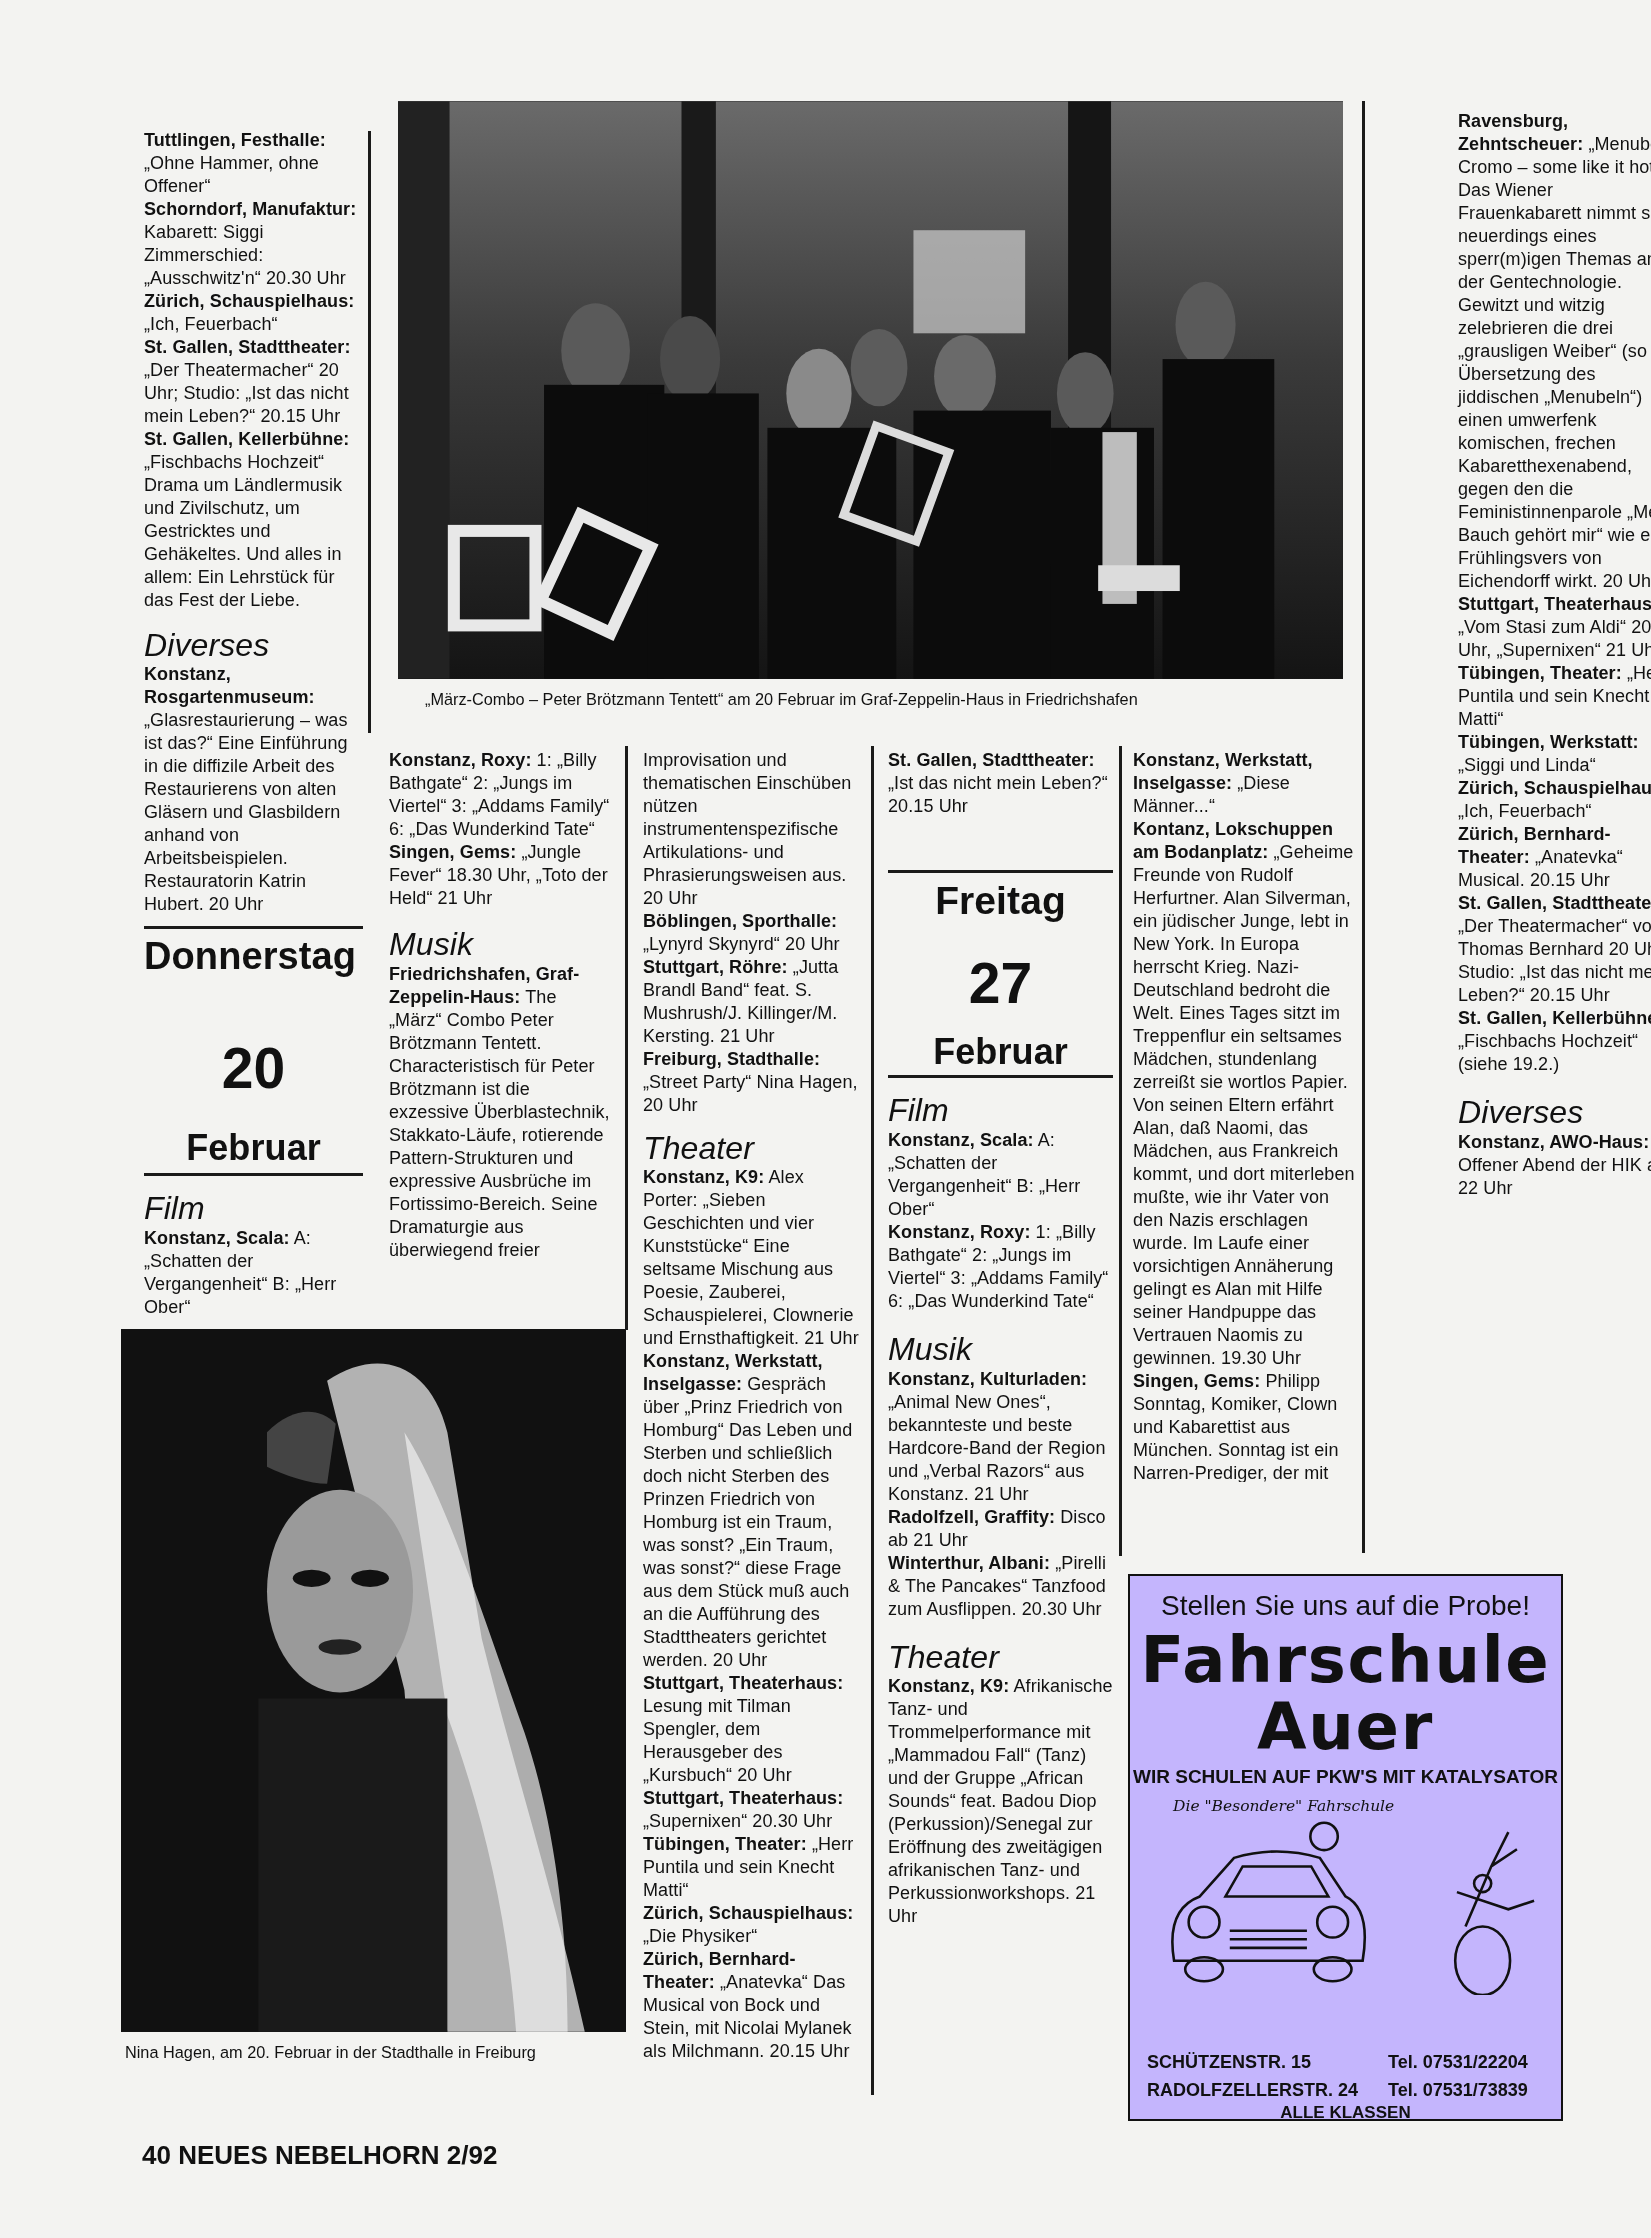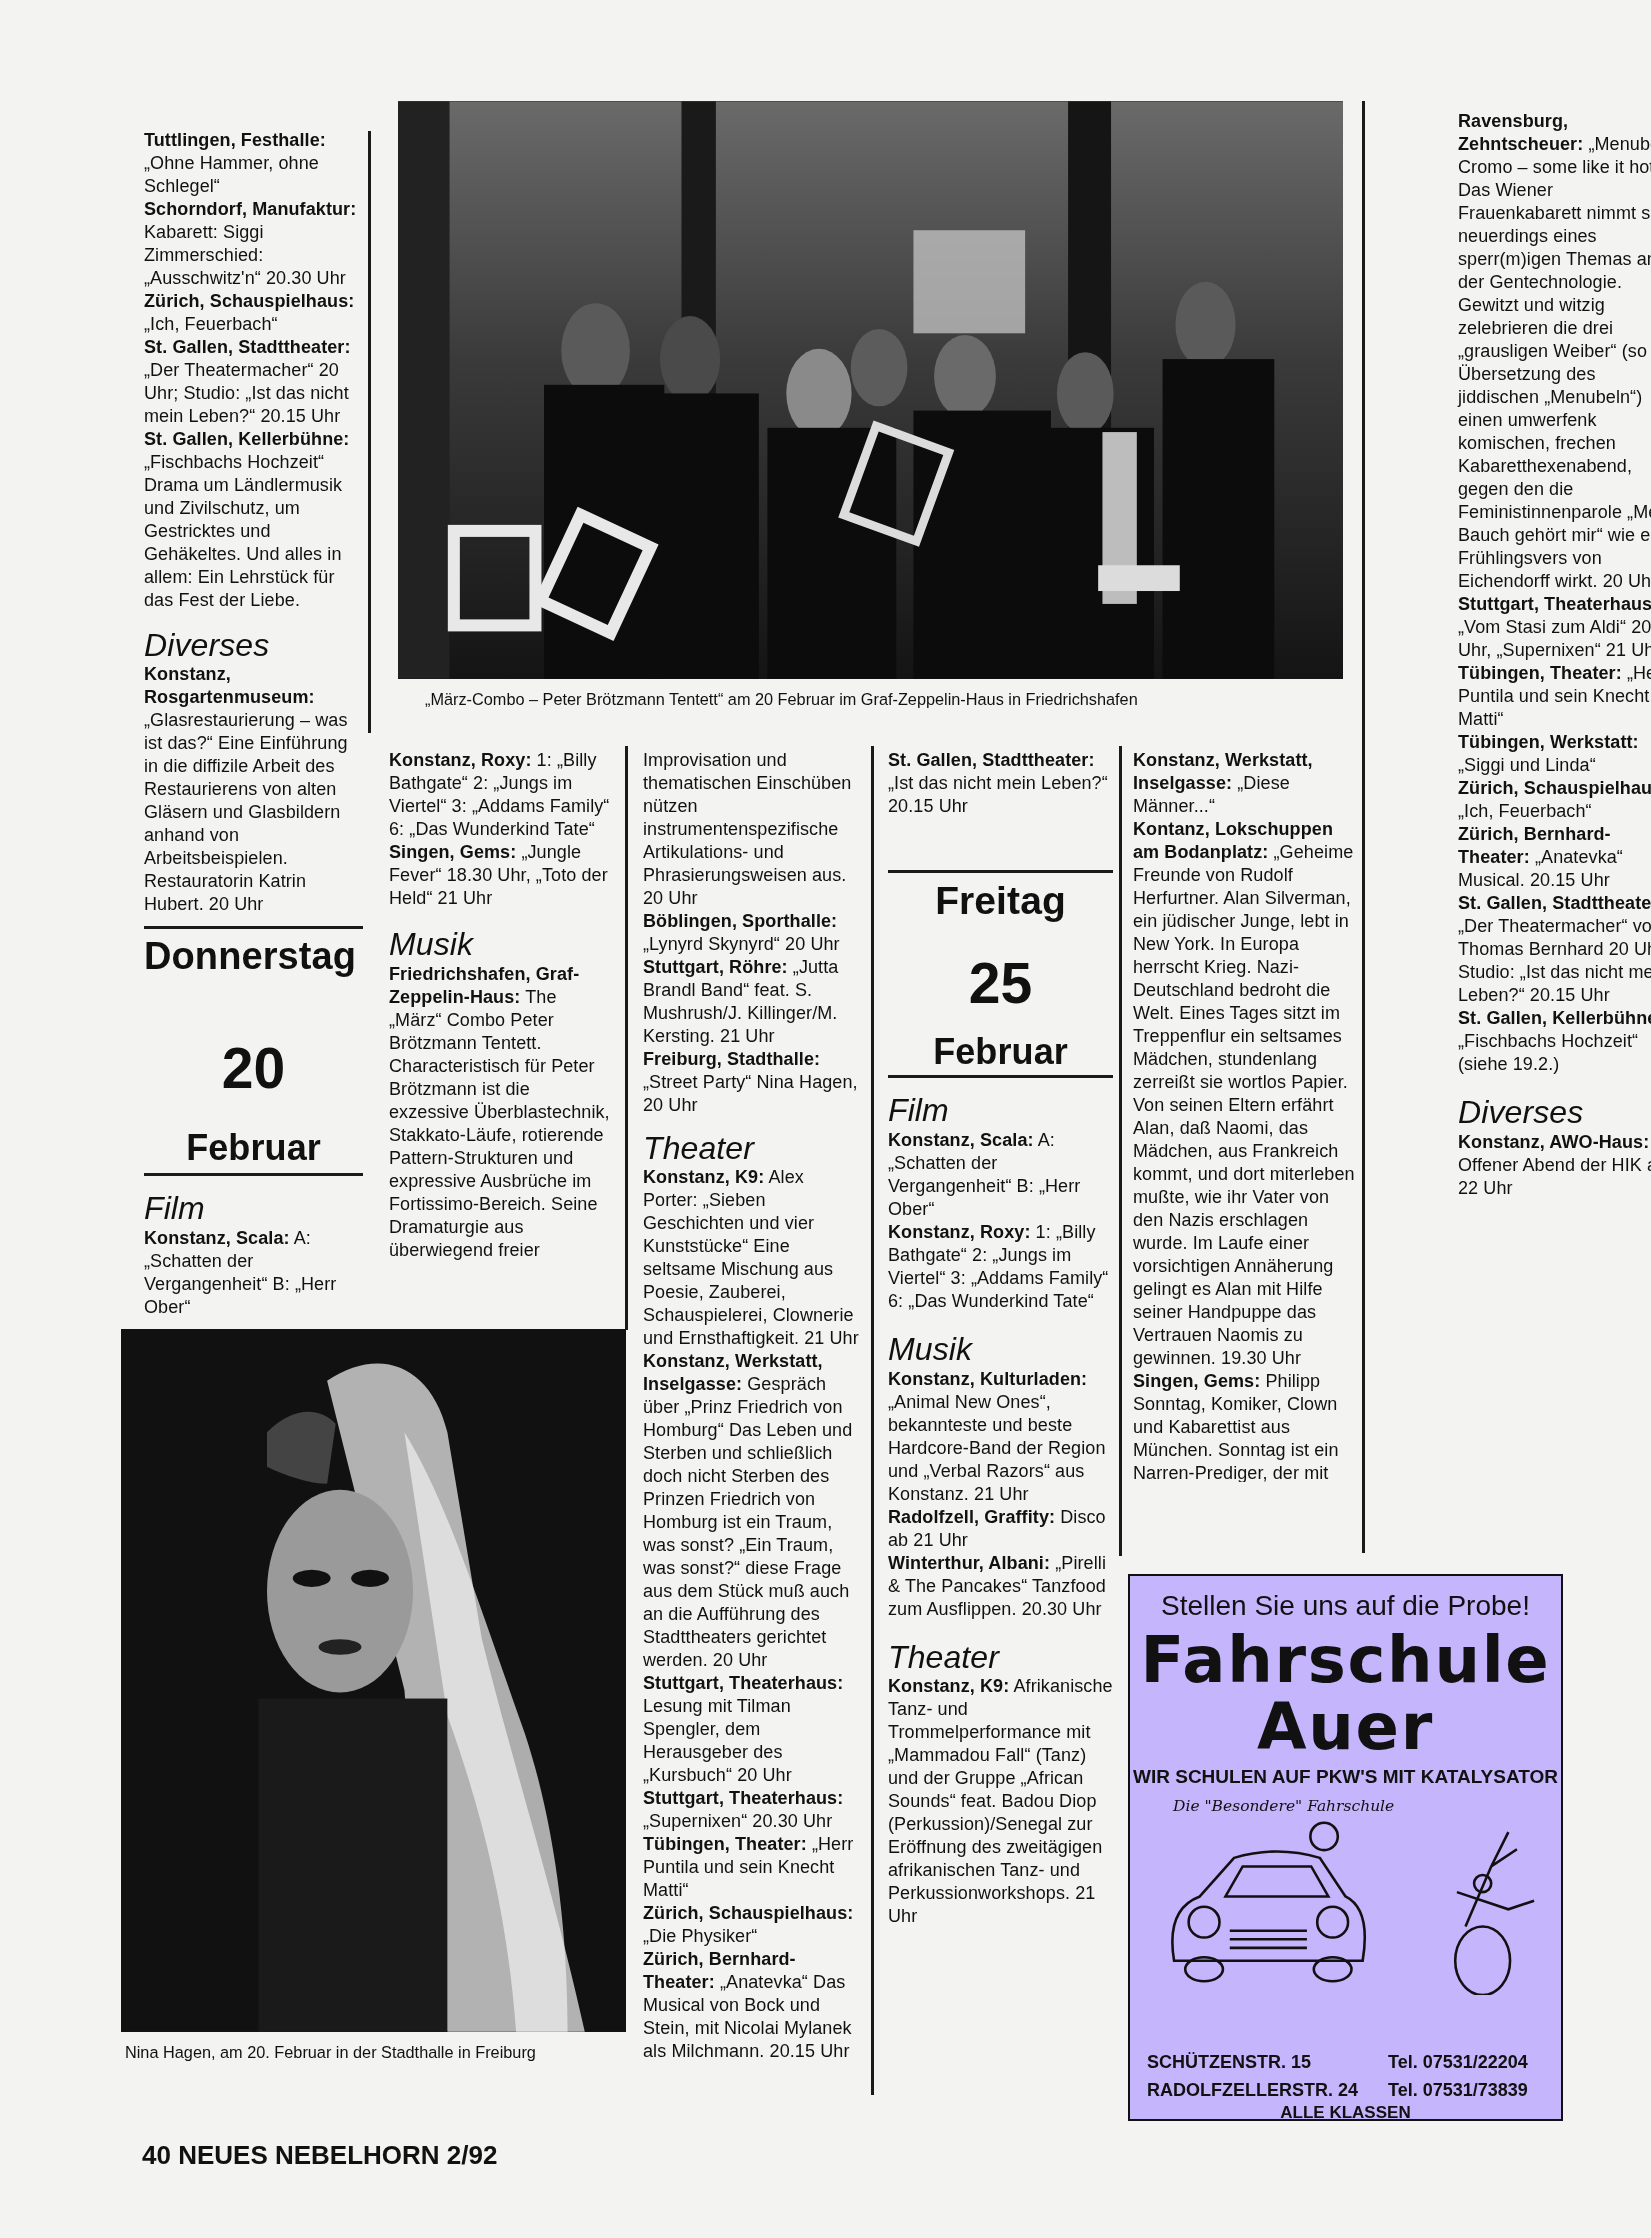--- a/index.html
+++ b/index.html
@@ -25,21 +25,21 @@
   .ad .slogan{font-weight:bold;font-size:19px;margin-top:5.2px;}
   .ad .script{font-style:italic;font-size:15.5px;text-align:left;margin-left:43px;margin-top:8.6px;font-family:"DejaVu Serif",serif;}
   .ad .addr{position:absolute;font-weight:bold;font-size:18px;line-height:27.5px;text-align:left;}
 </style>
 </head>
 <body>
 
 <div class="page">
 
   <div class="col" style="left:144px;top:129px;width:219px;">
-    <p class="entry"><span class="place">Tuttlingen, Festhalle:</span><span> „Ohne Hammer, ohne Schlegel“</span></p>
+    <p class="entry"><span class="place">Tuttlingen, Festhalle:</span><span> „Ohne Hammer, ohne Offener“</span></p>
     <p class="entry"><span class="place">Schorndorf, Manufaktur:</span><span> Kabarett: Siggi Zimmerschied: „Ausschwitz'n“ 20.30 Uhr</span></p>
     <p class="entry"><span class="place">Zürich, Schauspielhaus:</span><span> „Ich, Feuerbach“</span></p>
     <p class="entry"><span class="place">St. Gallen, Stadttheater:</span><span> „Der Theatermacher“ 20 Uhr; Studio: „Ist das nicht mein Leben?“ 20.15 Uhr</span></p>
     <p class="entry"><span class="place">St. Gallen, Kellerbühne:</span><span> „Fischbachs Hochzeit“ Drama um Ländlermusik und Zivilschutz, um Gestricktes und Gehäkeltes. Und alles in allem: Ein Lehrstück für das Fest der Liebe.</span></p>
 
     <div class="section">Diverses</div>
     <p class="entry"><span class="place">Konstanz, Rosgartenmuseum:</span><span> „Glasrestaurierung – was ist das?“ Eine Einführung in die diffizile Arbeit des Restaurierens von alten Gläsern und Glasbildern anhand von Arbeitsbeispielen. Restauratorin Katrin Hubert. 20 Uhr</span></p>
 
     <div class="hrule" style="margin-top:10.3px;"></div>
     <div class="dayblock">
@@ -130,21 +130,21 @@
     <p class="entry"><span class="place">Zürich, Schauspielhaus:</span><span> „Die Physiker“</span></p>
     <p class="entry"><span class="place">Zürich, Bernhard-Theater:</span><span> „Anatevka“ Das Musical von Bock und Stein, mit Nicolai Mylanek als Milchmann. 20.15 Uhr</span></p>
   </div>
   <div class="vrule" style="left:871px;top:746px;height:1349px;"></div>
 
   <div class="col" style="left:888px;top:749px;width:225px;">
     <p class="entry"><span class="place">St. Gallen, Stadttheater:</span><span> „Ist das nicht mein Leben?“ 20.15 Uhr</span></p>
     <div class="hrule" style="margin-top:52px;"></div>
     <div class="dayblock">
       <div class="dayname">Freitag</div>
-      <div class="daynum" style="margin-top:29px;">25</div>
+      <div class="daynum" style="margin-top:29px;">27</div>
       <div class="month" style="margin-top:17px;">Februar</div>
     </div>
     <div class="hrule" style="margin-top:3.4px;"></div>
     <div class="section">Film</div>
     <p class="entry"><span class="place">Konstanz, Scala:</span><span> A: „Schatten der Vergangenheit“ B: „Herr Ober“</span></p>
     <p class="entry"><span class="place">Konstanz, Roxy:</span><span> 1: „Billy Bathgate“ 2: „Jungs im Viertel“ 3: „Addams Family“ 6: „Das Wunderkind Tate“</span></p>
     <div class="section" style="margin-top:19px;">Musik</div>
     <p class="entry"><span class="place">Konstanz, Kulturladen:</span><span> „Animal New Ones“, bekannteste und beste Hardcore-Band der Region und „Verbal Razors“ aus Konstanz. 21 Uhr</span></p>
     <p class="entry"><span class="place">Radolfzell, Graffity:</span><span> Disco ab 21 Uhr</span></p>
     <p class="entry"><span class="place">Winterthur, Albani:</span><span> „Pirelli &amp; The Pancakes“ Tanzfood zum Ausflippen. 20.30 Uhr</span></p>

